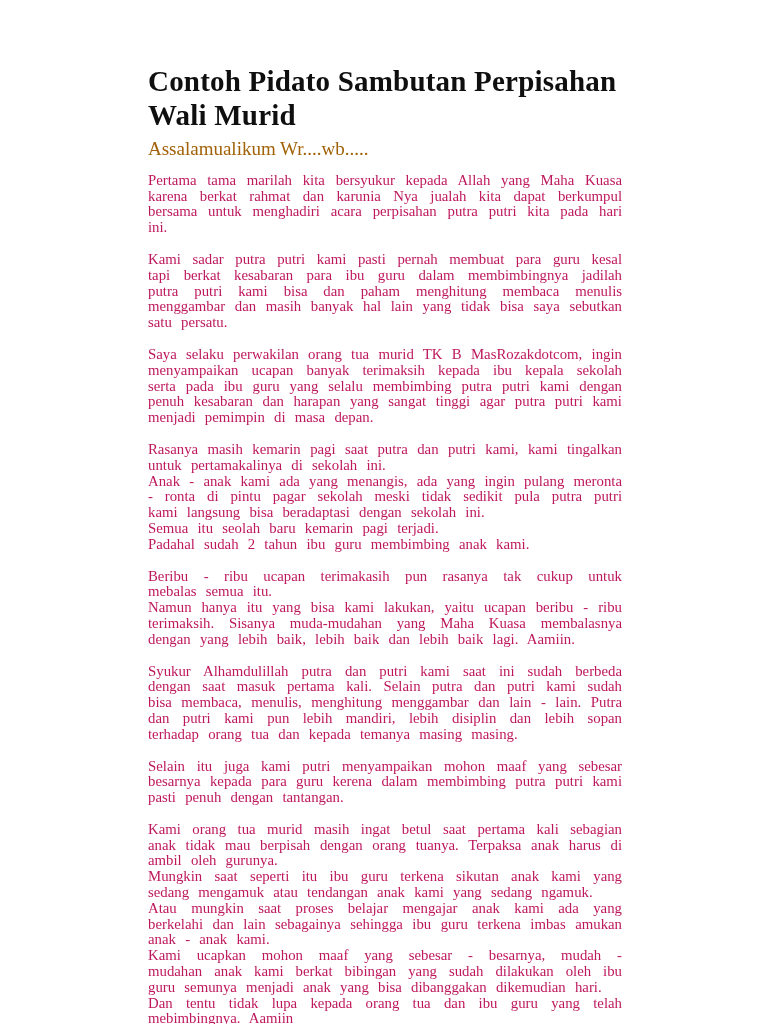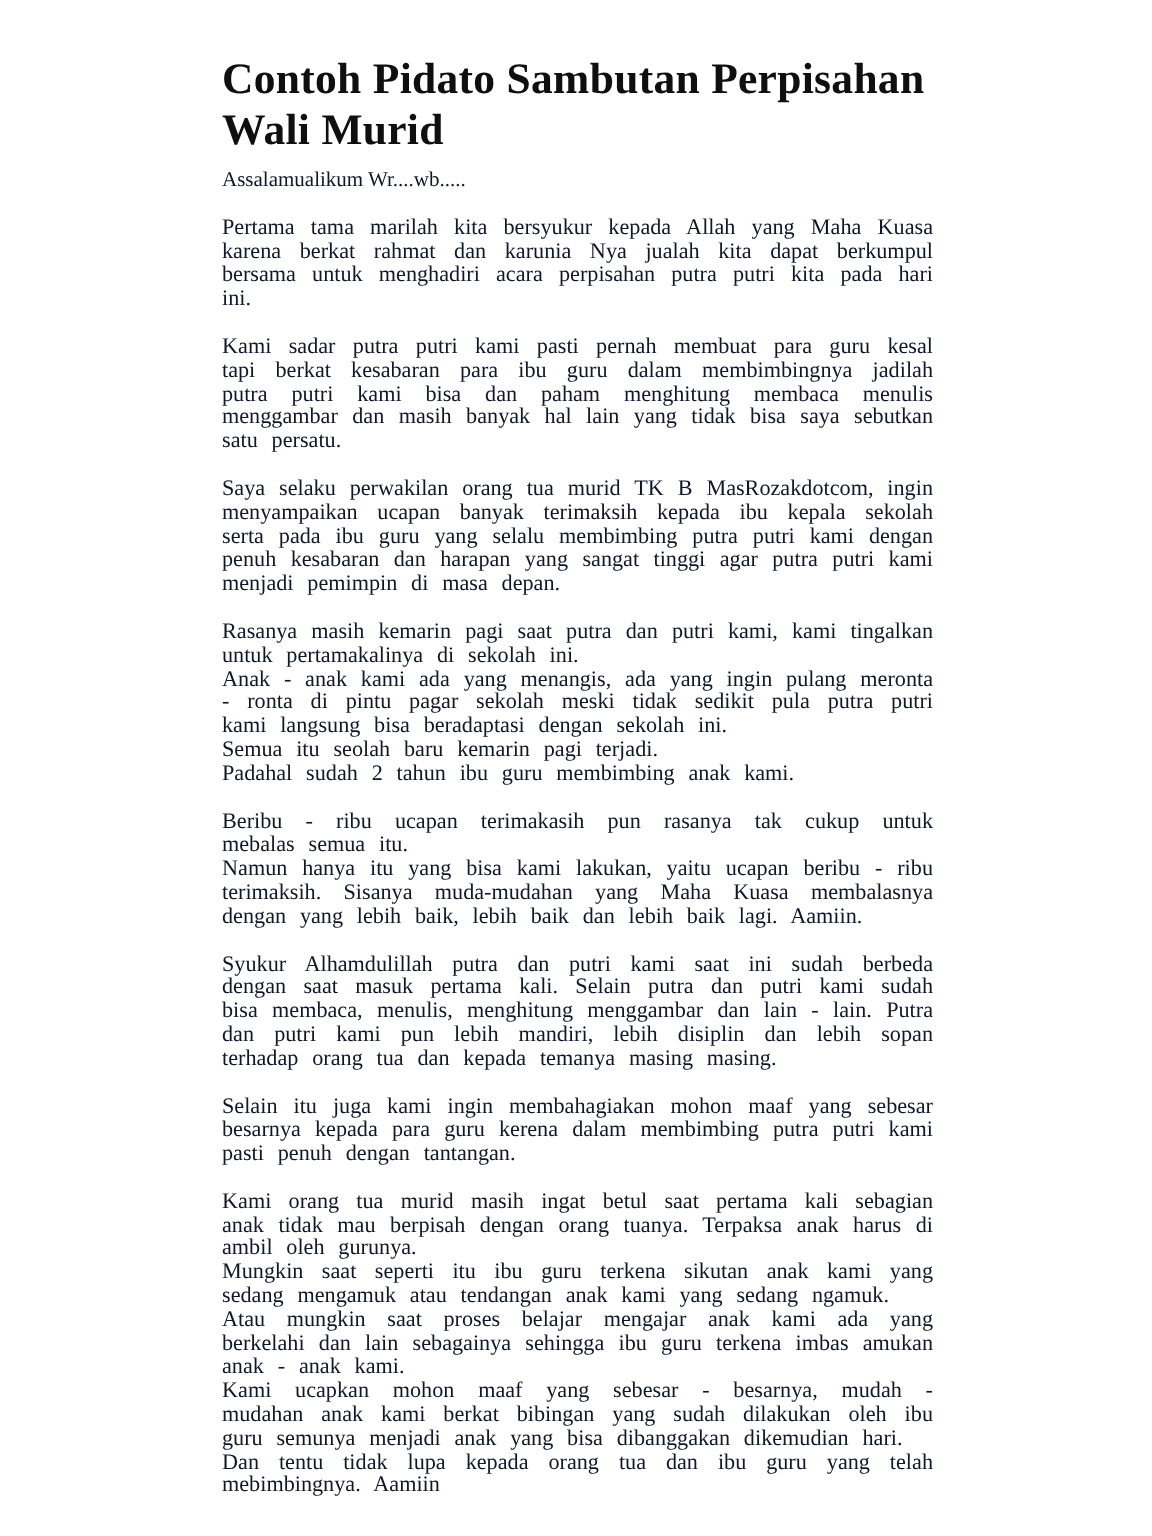--- a/index.html
+++ b/index.html
@@ -8,56 +8,56 @@
     background: #ffffff;
   }
   .page {
     position: relative;
     width: 652px;
     height: 1024px;
     margin: 0 auto;
     background: #ffffff;
     overflow: hidden;
     box-sizing: border-box;
-    padding: 36px 88px 0 90px;
+    padding: 64px 88px 0 90px;
     font-family: "Liberation Serif", "DejaVu Serif", serif;
     color: #1d1d1d;
   }
   .title {
     margin: 0 0 9px 0;
     font-size: 29px;
     line-height: 34px;
     font-weight: bold;
     color: #0f0f0f;
     letter-spacing: 0.2px;
   }
   .greeting {
     margin: 0 0 16px 0;
-    font-size: 14px;
+    font-size: 19px;
     line-height: 15.8px;
-    color: #0f172a;
+    color: #a16207;
   }
   .paragraphs p.para {
     margin: 0 0 16px 0;
     font-size: 14.8px;
     line-height: 15.8px;
     text-align: justify;
     word-spacing: 5.5px;
-    color: #0f172a;
+    color: #be185d;
   }
 </style>
 </head>
 <body>
 
 <div class="page">
   <h1 class="title">Contoh Pidato Sambutan Perpisahan Wali Murid</h1>
   <p class="greeting">Assalamualikum Wr....wb.....</p>
   <div class="paragraphs">
       <p class="para">Pertama tama marilah kita bersyukur kepada Allah yang Maha Kuasa karena berkat rahmat dan karunia Nya jualah kita dapat berkumpul bersama untuk menghadiri acara perpisahan putra putri kita pada hari ini.</p>
       <p class="para">Kami sadar putra putri kami pasti pernah membuat para guru kesal tapi berkat kesabaran para ibu guru dalam membimbingnya jadilah putra putri kami bisa dan paham menghitung membaca menulis menggambar dan masih banyak hal lain yang tidak bisa saya sebutkan satu persatu.</p>
       <p class="para">Saya selaku perwakilan orang tua murid TK B MasRozakdotcom, ingin menyampaikan ucapan banyak terimaksih kepada ibu kepala sekolah serta pada ibu guru yang selalu membimbing putra putri kami dengan penuh kesabaran dan harapan yang sangat tinggi agar putra putri kami menjadi pemimpin di masa depan.</p>
       <p class="para">Rasanya masih kemarin pagi saat putra dan putri kami, kami tingalkan untuk pertamakalinya di sekolah ini.<br>Anak - anak kami ada yang menangis, ada yang ingin pulang meronta - ronta di pintu pagar sekolah meski tidak sedikit pula putra putri kami langsung bisa beradaptasi dengan sekolah ini.<br>Semua itu seolah baru kemarin pagi terjadi.<br>Padahal sudah 2 tahun ibu guru membimbing anak kami.</p>
       <p class="para">Beribu - ribu ucapan terimakasih pun rasanya tak cukup untuk mebalas semua itu.<br>Namun hanya itu yang bisa kami lakukan, yaitu ucapan beribu - ribu terimaksih. Sisanya muda-mudahan yang Maha Kuasa membalasnya dengan yang lebih baik, lebih baik dan lebih baik lagi. Aamiin.</p>
       <p class="para">Syukur Alhamdulillah putra dan putri kami saat ini sudah berbeda dengan saat masuk pertama kali. Selain putra dan putri kami sudah bisa membaca, menulis, menghitung menggambar dan lain - lain. Putra dan putri kami pun lebih mandiri, lebih disiplin dan lebih sopan terhadap orang tua dan kepada temanya masing masing.</p>
-      <p class="para">Selain itu juga kami ingin membahagiakan mohon maaf yang sebesar besarnya kepada para guru kerena dalam membimbing putra putri kami pasti penuh dengan tantangan.</p>
+      <p class="para">Selain itu juga kami putri menyampaikan mohon maaf yang sebesar besarnya kepada para guru kerena dalam membimbing putra putri kami pasti penuh dengan tantangan.</p>
       <p class="para">Kami orang tua murid masih ingat betul saat pertama kali sebagian anak tidak mau berpisah dengan orang tuanya. Terpaksa anak harus di ambil oleh gurunya.<br>Mungkin saat seperti itu ibu guru terkena sikutan anak kami yang sedang mengamuk atau tendangan anak kami yang sedang ngamuk.<br>Atau mungkin saat proses belajar mengajar anak kami ada yang berkelahi dan lain sebagainya sehingga ibu guru terkena imbas amukan anak - anak kami.<br>Kami ucapkan mohon maaf yang sebesar - besarnya, mudah - mudahan anak kami berkat bibingan yang sudah dilakukan oleh ibu guru semunya menjadi anak yang bisa dibanggakan dikemudian hari.<br>Dan tentu tidak lupa kepada orang tua dan ibu guru yang telah mebimbingnya. Aamiin</p>
     </div>
 </div>
 
 </body></html>

